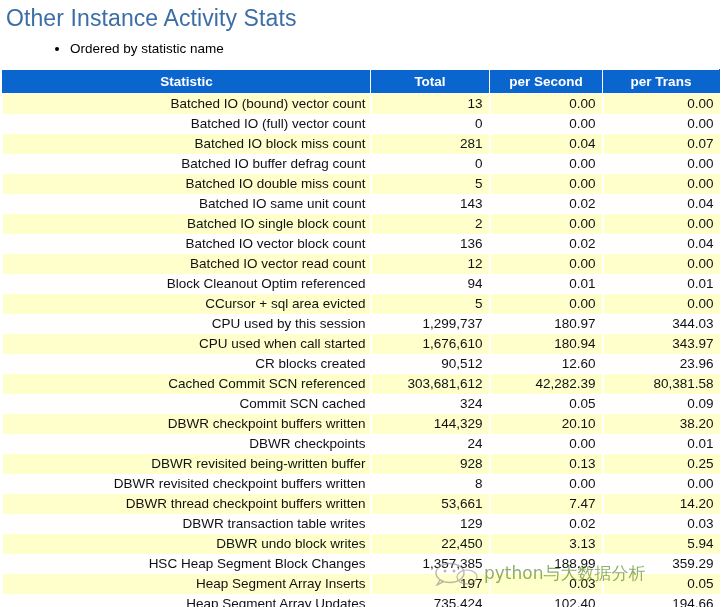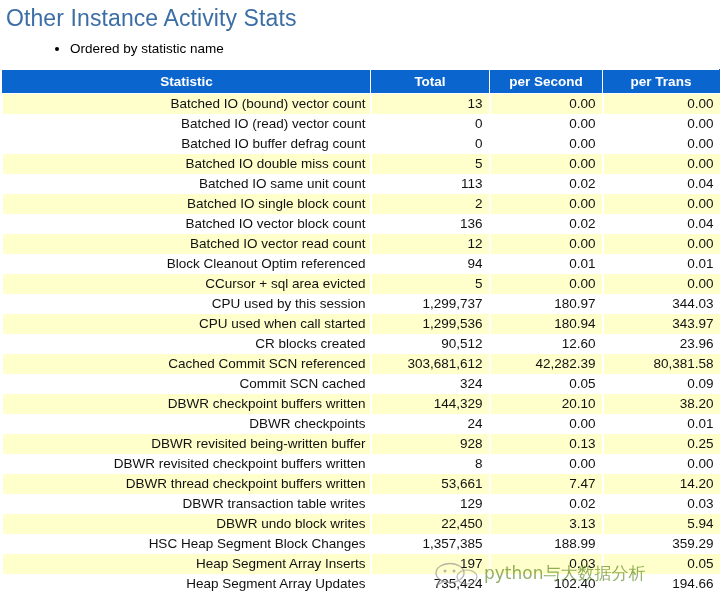--- a/index.html
+++ b/index.html
@@ -136,40 +136,46 @@
       </tr>
     </thead>
     <tbody id="stats-body">
         <tr class="odd">
           <td class="stat-name">Batched IO (bound) vector count</td>
           <td class="num sep">13</td>
           <td class="num sep">0.00</td>
           <td class="num sep">0.00</td>
         </tr>
         <tr class="even">
-          <td class="stat-name">Batched IO (read) vector count</td>
+          <td class="stat-name">Batched IO (full) vector count</td>
           <td class="num sep">0</td>
           <td class="num sep">0.00</td>
           <td class="num sep">0.00</td>
+        </tr>
+        <tr class="odd">
+          <td class="stat-name">Batched IO block miss count</td>
+          <td class="num sep">281</td>
+          <td class="num sep">0.04</td>
+          <td class="num sep">0.07</td>
         </tr>
         <tr class="even">
           <td class="stat-name">Batched IO buffer defrag count</td>
           <td class="num sep">0</td>
           <td class="num sep">0.00</td>
           <td class="num sep">0.00</td>
         </tr>
         <tr class="odd">
           <td class="stat-name">Batched IO double miss count</td>
           <td class="num sep">5</td>
           <td class="num sep">0.00</td>
           <td class="num sep">0.00</td>
         </tr>
         <tr class="even">
           <td class="stat-name">Batched IO same unit count</td>
-          <td class="num sep">113</td>
+          <td class="num sep">143</td>
           <td class="num sep">0.02</td>
           <td class="num sep">0.04</td>
         </tr>
         <tr class="odd">
           <td class="stat-name">Batched IO single block count</td>
           <td class="num sep">2</td>
           <td class="num sep">0.00</td>
           <td class="num sep">0.00</td>
         </tr>
         <tr class="even">
@@ -197,21 +203,21 @@
           <td class="num sep">0.00</td>
         </tr>
         <tr class="even">
           <td class="stat-name">CPU used by this session</td>
           <td class="num sep">1,299,737</td>
           <td class="num sep">180.97</td>
           <td class="num sep">344.03</td>
         </tr>
         <tr class="odd">
           <td class="stat-name">CPU used when call started</td>
-          <td class="num sep">1,299,536</td>
+          <td class="num sep">1,676,610</td>
           <td class="num sep">180.94</td>
           <td class="num sep">343.97</td>
         </tr>
         <tr class="even">
           <td class="stat-name">CR blocks created</td>
           <td class="num sep">90,512</td>
           <td class="num sep">12.60</td>
           <td class="num sep">23.96</td>
         </tr>
         <tr class="odd">

